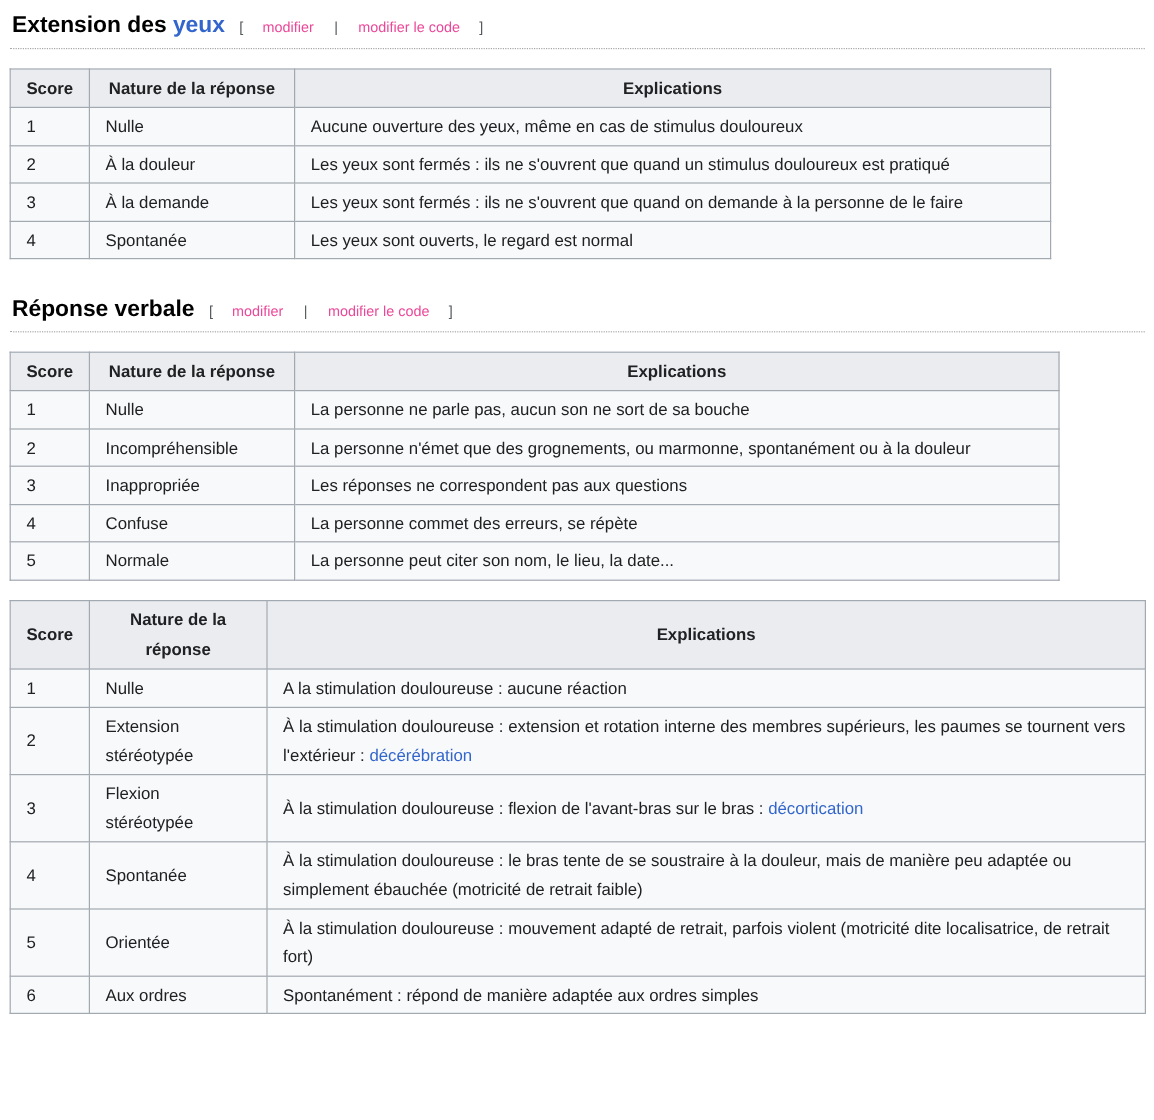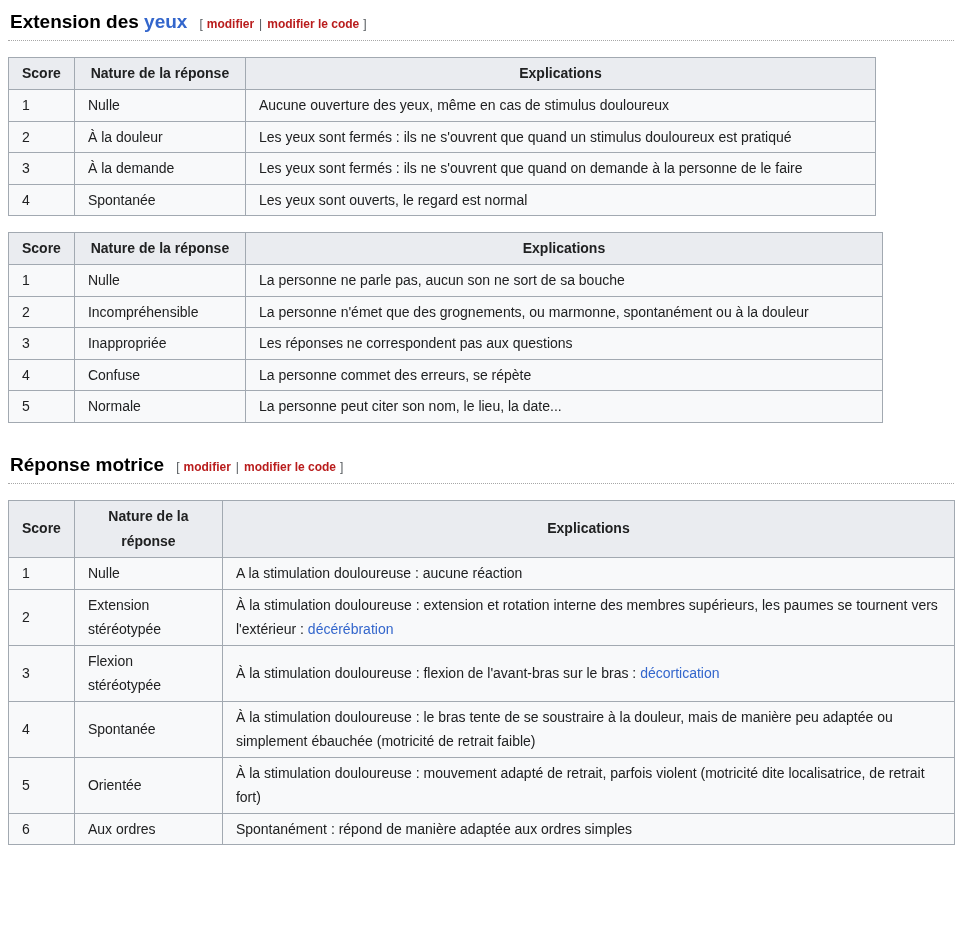--- a/index.html
+++ b/index.html
@@ -23,21 +23,21 @@
   }
   .section:first-of-type h2.sect { margin-top:2px; }
   h2.sect a.title-link { color:#3366cc; text-decoration:none;text-align:right; }
   .mw-edit {
     font-size:12px;
     font-weight:normal;
     margin-left:12px;
     color:#54595d;
     white-space:nowrap;
   }
-  .mw-edit a { color:#b91c1c; text-decoration:none; margin:0 4px;font-weight:bold; }
+  .mw-edit a { color:#ec4899; text-decoration:none; margin:0 16px; }
   .mw-edit .pipe { margin:0 1px; }
   
   table.wikitable {
     border-collapse:collapse;
     margin-top:16px;
     background:#f8f9fa;
     line-height:1.75;
   }
   table.wikitable th, table.wikitable td {
     border:1px solid #a2a9b1;
@@ -97,20 +97,21 @@
       <tr>
         <td>4</td>
         <td>Spontanée</td>
         <td>Les yeux sont ouverts, le regard est normal</td>
       </tr>
     </tbody>
   </table>
 </div>
 
 <div class="section">
+  <h2 class="sect"><span>Réponse verbale</span><span class="mw-edit"><span>[</span><a href="#">modifier</a><span class="pipe">|</span><a href="#">modifier le code</a><span>]</span></span></h2>
 
   <table class="wikitable t2">
     <colgroup>
         <col class="c-score">
         <col class="c-nature">
         <col>
       </colgroup>
     <thead>
       <tr>
         <th>Score</th>
@@ -142,21 +143,20 @@
       <tr>
         <td>5</td>
         <td>Normale</td>
         <td>La personne peut citer son nom, le lieu, la date...</td>
       </tr>
     </tbody>
   </table>
 </div>
 
 <div class="section">
-  <h2 class="sect"><span>Réponse motrice</span><span class="mw-edit"><span>[</span><a href="#">modifier</a><span class="pipe">|</span><a href="#">modifier le code</a><span>]</span></span></h2>
 
   <table class="wikitable t3">
     <colgroup>
         <col class="c-score">
         <col class="c-nature">
         <col>
       </colgroup>
     <thead>
       <tr>
         <th>Score</th>

